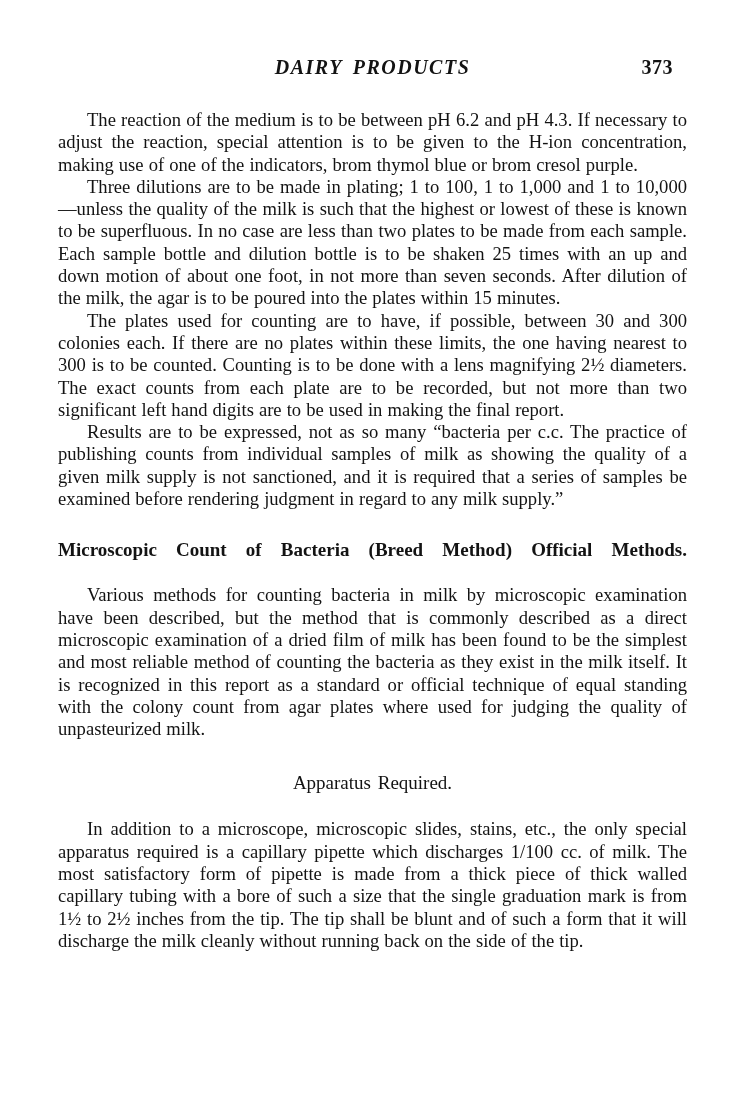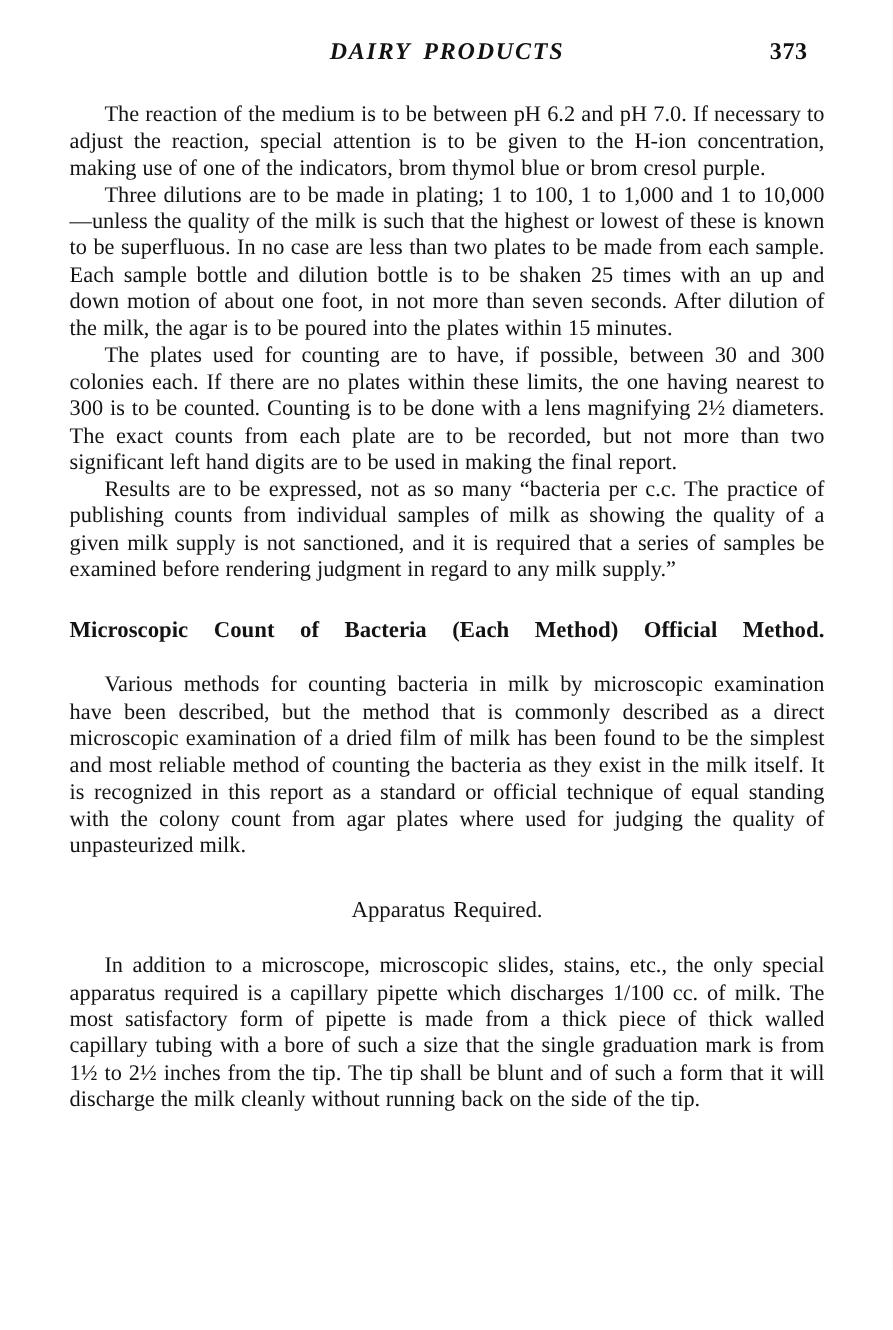--- a/index.html
+++ b/index.html
@@ -7,21 +7,21 @@
     padding: 0;
     background: #e8e8e8;
   }
   .page {
     position: relative;
     width: 744px;
     height: 1108px;
     margin: 0 auto;
     background: #ffffff;
     box-sizing: border-box;
-    padding: 32px 57px 0 58px;
+    padding: 56px 57px 0 58px;
     font-family: "Liberation Serif", "DejaVu Serif", serif;
     color: #131313;
     overflow: hidden;
   }
   .running-head {
     position: relative;
     height: 26px;
     margin-bottom: 27px;
   }
   .rh-title {
@@ -72,31 +72,31 @@
 </head>
 <body>
 
 <div class="page">
 
   <div class="running-head">
     <span class="rh-title">DAIRY PRODUCTS</span>
     <span class="rh-page">373</span>
   </div>
 
-  <p class="para">The reaction of the medium is to be between pH 6.2 and pH 7.0. If necessary to adjust the reaction, special attention is to be given to the H-ion concentration, making use of one of the indicators, brom thymol blue or brom cresol purple.</p>
+  <p class="para">The reaction of the medium is to be between pH 6.2 and pH 4.3. If necessary to adjust the reaction, special attention is to be given to the H-ion concentration, making use of one of the indicators, brom thymol blue or brom cresol purple.</p>
 
   <p class="para">Three dilutions are to be made in plating; 1 to 100, 1 to 1,000 and 1 to 10,000—unless the quality of the milk is such that the highest or lowest of these is known to be superfluous.  In no case are less than two plates to be made from each sample.  Each sample bottle and dilution bottle is to be shaken 25 times with an up and down motion of about one foot, in not more than seven seconds.  After dilution of the milk, the agar is to be poured into the plates within 15 minutes.</p>
 
 
   <p class="para">The plates used for counting are to have, if possible, between 30 and 300 colonies each.  If there are no plates within these limits, the one having nearest to 300 is to be counted.  Counting is to be done with a lens magnifying 2½ diameters.  The exact counts from each plate are to be recorded, but not more than two significant left hand digits are to be used in making the final report.</p>
 
   <p class="para">Results are to be expressed, not as so many “bacteria per c.c.  The practice of publishing counts from individual samples of milk as showing the quality of a given milk supply is not sanctioned, and it is required that a series of samples be examined before rendering judgment in regard to any milk supply.”</p>
 
 
-  <h2 class="section-heading">Microscopic Count of Bacteria (Each Method) Official Method.</h2>
+  <h2 class="section-heading">Microscopic Count of Bacteria (Breed Method) Official Methods.</h2>
 
   <p class="para">Various methods for counting bacteria in milk by microscopic examination have been described, but the method that is commonly described as a direct microscopic examination of a dried film of milk has been found to be the simplest and most reliable method of counting the bacteria as they exist in the milk itself.  It is recognized in this report as a standard or official technique of equal standing with the colony count from agar plates where used for judging the quality of unpasteurized milk.</p>
 
   <h3 class="subsection-heading">Apparatus Required.</h3>
 
   <p class="para">In addition to a microscope, microscopic slides, stains, etc., the only special apparatus required is a capillary pipette which discharges 1/100 cc. of milk.  The most satisfactory form of pipette is made from a thick piece of thick walled capillary tubing with a bore of such a size that the single graduation mark is from 1½ to 2½ inches from the tip.  The tip shall be blunt and of such a form that it will discharge the milk cleanly without running back on the side of the tip.</p>
 
 </div>
 
 </body></html>

